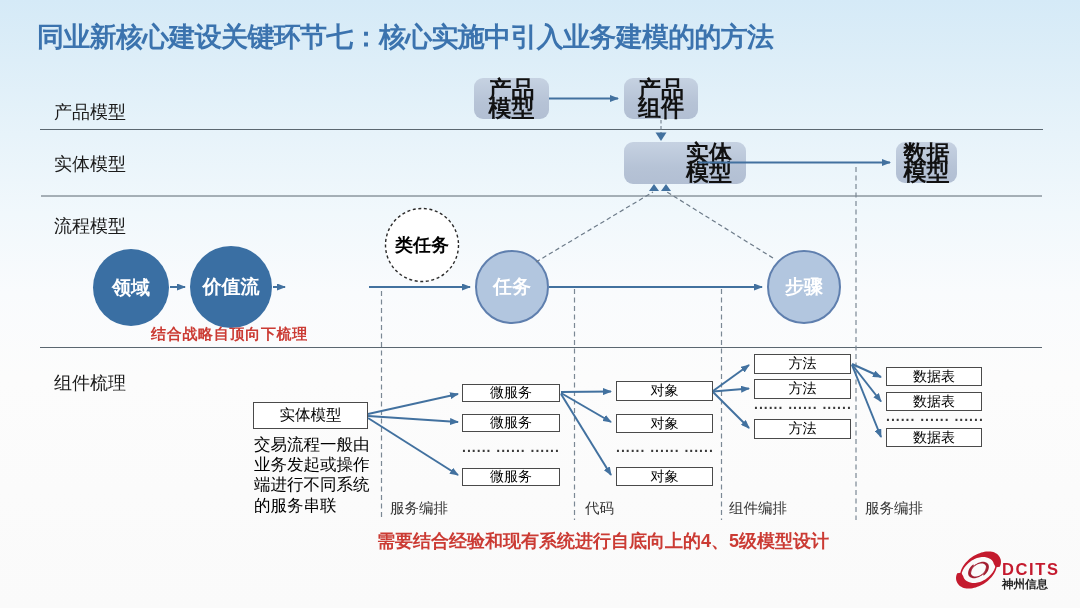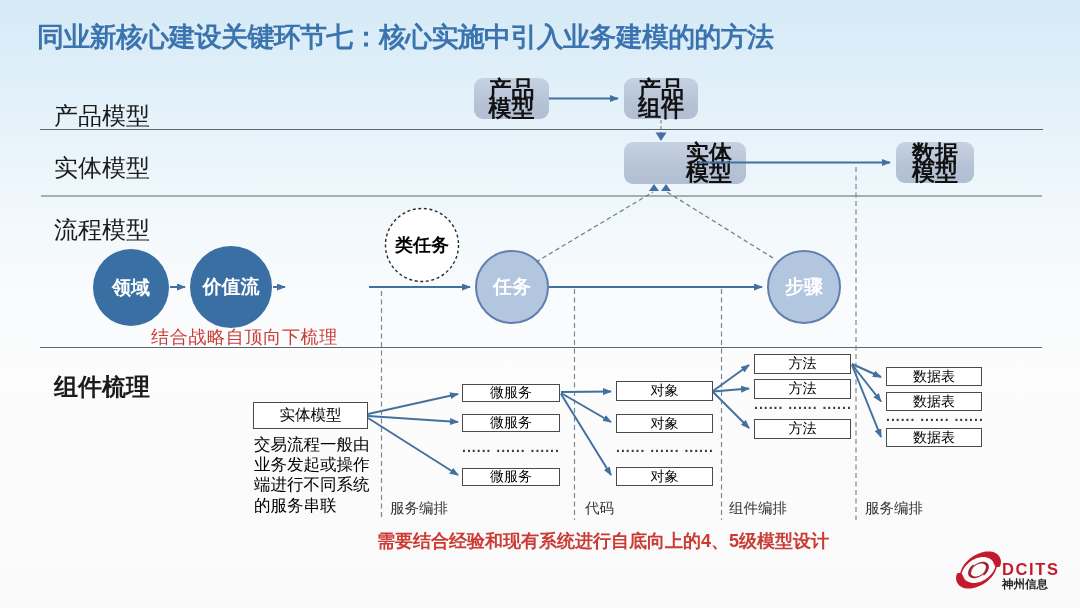--- a/index.html
+++ b/index.html
@@ -1,21 +1,21 @@
 <!DOCTYPE html>
 <html><head>
 <meta charset="utf-8">
 <style>
   html,body{margin:0;padding:0;}
   body{width:1080px;height:608px;overflow:hidden;font-family:"Liberation Sans",sans-serif;}
   #stage{position:relative;width:1080px;height:608px;
     background:linear-gradient(180deg,#d5eaf7 0%,#ddeef8 10%,#e7f3fa 22%,#f1f8fc 35%,#f9fbfd 48%,#fcfcfc 62%,#fafafa 100%);}
   .abs{position:absolute;}
   .title{left:37px;top:19px;font-size:27px;font-weight:bold;color:#3b73ae;letter-spacing:-0.7px;white-space:nowrap;}
-  .rowlab{font-size:24px;color:#1b1b1b;white-space:nowrap;}
+  .rowlab{font-size:18px;color:#1b1b1b;white-space:nowrap;}
   .gbox{background:linear-gradient(180deg,#c6d2e2 0%,#b6c3d6 60%,#b2bfd3 100%);border-radius:9px;
     color:#111;font-weight:bold;font-size:23px;line-height:19px;text-align:center;
     display:flex;align-items:center;justify-content:center;}
   .circ{border-radius:50%;display:flex;align-items:center;justify-content:center;
     color:#fff;font-weight:bold;font-size:19px;}
   .dark{background:#3a6fa3;}
   .lite{background:#b2c6df;border:2px solid #5f7fae;box-sizing:border-box;}
   .wbox{background:#fff;border:1px solid #4a4a4a;box-sizing:border-box;color:#000;
     font-size:14px;display:flex;align-items:center;justify-content:center;}
   .dots{color:#3a3a3a;font-size:14px;font-weight:bold;letter-spacing:1.0px;text-align:center;white-space:nowrap;}
@@ -23,26 +23,26 @@
   .red{color:#cb3b34;white-space:nowrap;}
 </style>
 </head>
 <body>
 <div id="stage">
   <div class="abs title">同业新核心建设关键环节七：核心实施中引入业务建模的的方法</div>
 
   <div class="abs rowlab" style="left:54px;top:99.5px;">产品模型</div>
   <div class="abs rowlab" style="left:54px;top:152px;">实体模型</div>
   <div class="abs rowlab" style="left:54px;top:214px;">流程模型</div>
-  <div class="abs rowlab" style="left:54px;top:371px;font-weight:bold;">组件梳理</div>
+  <div class="abs rowlab" style="left:54px;top:371px;">组件梳理</div>
 
   <div class="abs gbox" style="left:474px;top:78px;width:75px;height:41px;">产品<br>模型</div>
   <div class="abs gbox" style="left:624px;top:78px;width:74px;height:41px;">产品<br>组件</div>
   <div class="abs gbox" style="left:624px;top:142px;width:74px;height:42px;padding-left:48px;">实体<br>模型</div>
-  <div class="abs gbox" style="left:896px;top:142px;width:78px;height:41px;">数据<br>模型</div>
+  <div class="abs gbox" style="left:896px;top:142px;width:61px;height:41px;">数据<br>模型</div>
 
   <div class="abs circ dark" style="left:93px;top:249px;width:76px;height:77px;">领域</div>
   <div class="abs circ dark" style="left:190px;top:246px;width:82px;height:82px;">价值流</div>
   <div class="abs circ lite" style="left:475px;top:250px;width:74px;height:74px;">任务</div>
   <div class="abs circ lite" style="left:767px;top:250px;width:74px;height:74px;">步骤</div>
 
   <div class="abs" style="left:385px;top:208px;width:74px;height:74px;border-radius:50%;
        background:#fff;display:flex;align-items:center;justify-content:center;
        font-weight:bold;font-size:18px;color:#000;">类任务</div>
 
@@ -68,21 +68,21 @@
   <div class="abs dots" style="left:886px;top:407.5px;width:96px;">...... ...... ......</div>
   <div class="abs wbox" style="left:886px;top:428px;width:96px;height:19px;">数据表</div>
 
   <div class="abs" style="left:254px;top:434px;font-size:16.5px;line-height:20.2px;color:#000;">交易流程一般由<br>业务发起或操作<br>端进行不同系统<br>的服务串联</div>
 
   <div class="abs collab" style="left:390px;top:499px;">服务编排</div>
   <div class="abs collab" style="left:585px;top:499px;">代码</div>
   <div class="abs collab" style="left:729px;top:499px;">组件编排</div>
   <div class="abs collab" style="left:865px;top:499px;">服务编排</div>
 
-  <div class="abs red" style="left:151px;top:324.5px;font-size:18px;letter-spacing:0.7px;font-weight:400;">结合战略自顶向下梳理</div>
+  <div class="abs red" style="left:151px;top:324.5px;font-size:15px;letter-spacing:0.7px;font-weight:700;">结合战略自顶向下梳理</div>
   <div class="abs red" style="left:377px;top:529px;font-size:18px;font-weight:600;text-align:center;">需要结合经验和现有系统进行自底向上的4、5级模型设计</div>
 
   <svg class="abs" style="left:0;top:0;" width="1080" height="608" viewBox="0 0 1080 608">
     <defs>
       <marker id="ab" markerWidth="9" markerHeight="7" refX="8" refY="3.5" orient="auto" markerUnits="userSpaceOnUse">
         <path d="M0,0 L9,3.5 L0,7 z" fill="#42719f"></path>
       </marker>
     </defs>
 
     <g stroke="#5b6770" stroke-width="1">

